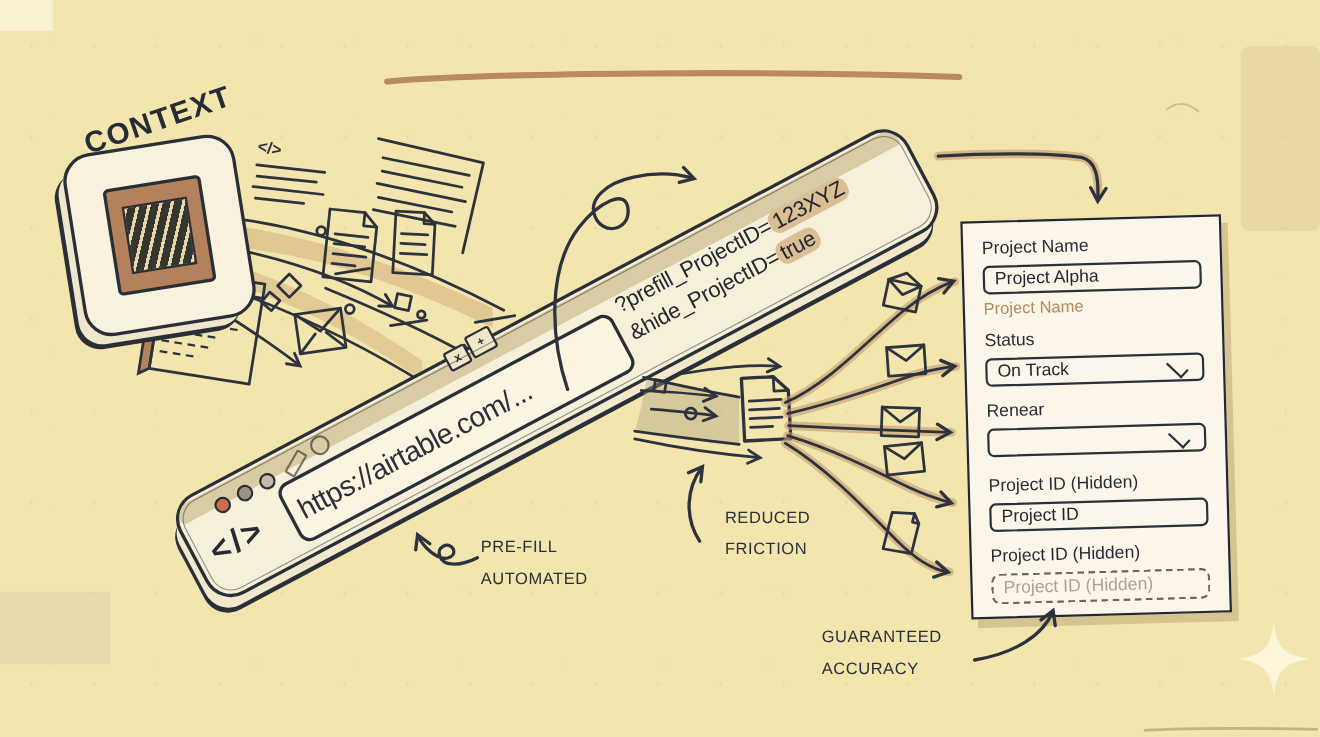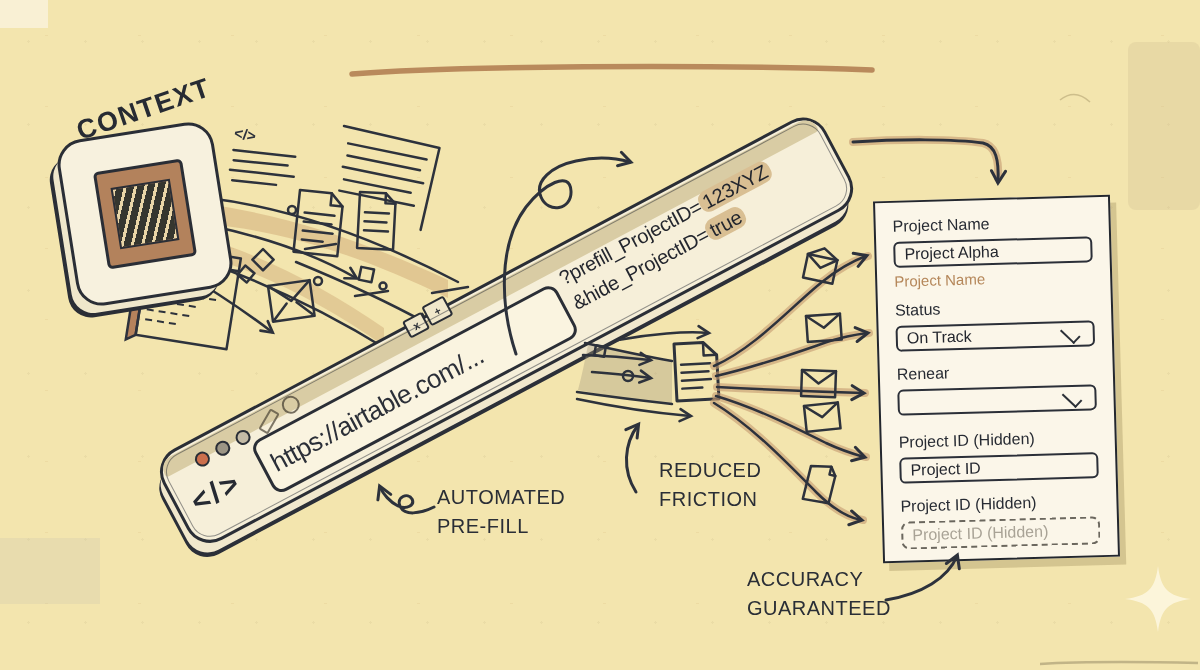--- a/index.html
+++ b/index.html
@@ -54,21 +54,21 @@
   .bar-code{position:absolute;left:14px;top:38px;font-size:30px;font-weight:700;
     letter-spacing:3px;color:#262a33;}
   .bar-field{position:absolute;left:92px;top:28px;width:344px;height:59px;box-sizing:border-box;
     border:3px solid #2a2e36;border-radius:11px;background:#faf4e0;display:flex;align-items:center;}
   .bar-field span{font-size:26px;color:#2b2f38;padding-left:8px;white-space:nowrap;letter-spacing:-.5px;}
   .bar-query{position:absolute;left:444px;top:15px;font-size:20px;line-height:28px;
     color:#23262e;white-space:nowrap;letter-spacing:-.3px;}
   .hl{background:#d9bf93;border-radius:9px;padding:0 4px;}
 
   
-  .note{position:absolute;z-index:5;font-size:20px;line-height:29px;letter-spacing:.5px;color:#2a2e36;}
+  .note{position:absolute;z-index:5;font-size:15px;line-height:29px;letter-spacing:.5px;color:#2a2e36;}
   .note-automated{left:437px;top:483px;}
   .note-friction{left:659px;top:456px;}
   .note-accuracy{left:747px;top:565px;}
 
   
   .form{position:absolute;left:878px;top:198px;width:237px;height:362px;z-index:5;box-sizing:border-box;
     transform:rotate(-1.6deg);background:#fbf6e9;border:2.5px solid #23272e;
     box-shadow:6px 8px 0 rgba(164,144,94,.38);padding:15px 17px;}
   .f-label{font-size:16px;color:#272b33;}
   .f-input{position:relative;margin-top:6px;height:26px;box-sizing:border-box;border:2px solid #2b2f38;
@@ -216,30 +216,30 @@
     <div class="bar-field">
       <span>https://airtable.com/...</span>
     </div>
     <div class="bar-query">
       <div><span>?prefill_ProjectID=</span><span class="hl">123XYZ</span></div>
       <div><span>&amp;hide_ProjectID=</span><span class="hl">true</span></div>
     </div>
   </div>
 
   <div class="note note-automated">
-    <div>AUTOMATED</div>
-      <div>PRE-FILL</div>
+    <div>PRE-FILL</div>
+      <div>AUTOMATED</div>
   </div>
   <div class="note note-friction">
     <div>REDUCED</div>
       <div>FRICTION</div>
   </div>
   <div class="note note-accuracy">
-    <div>ACCURACY</div>
-      <div>GUARANTEED</div>
+    <div>GUARANTEED</div>
+      <div>ACCURACY</div>
   </div>
 
   <div class="form">
     <div class="f-label">Project Name</div>
     <div class="f-input">
       <span>Project Alpha</span>
     </div>
     <div class="f-helper">Project Name</div>
 
     <div class="f-label mt12">Status</div>

